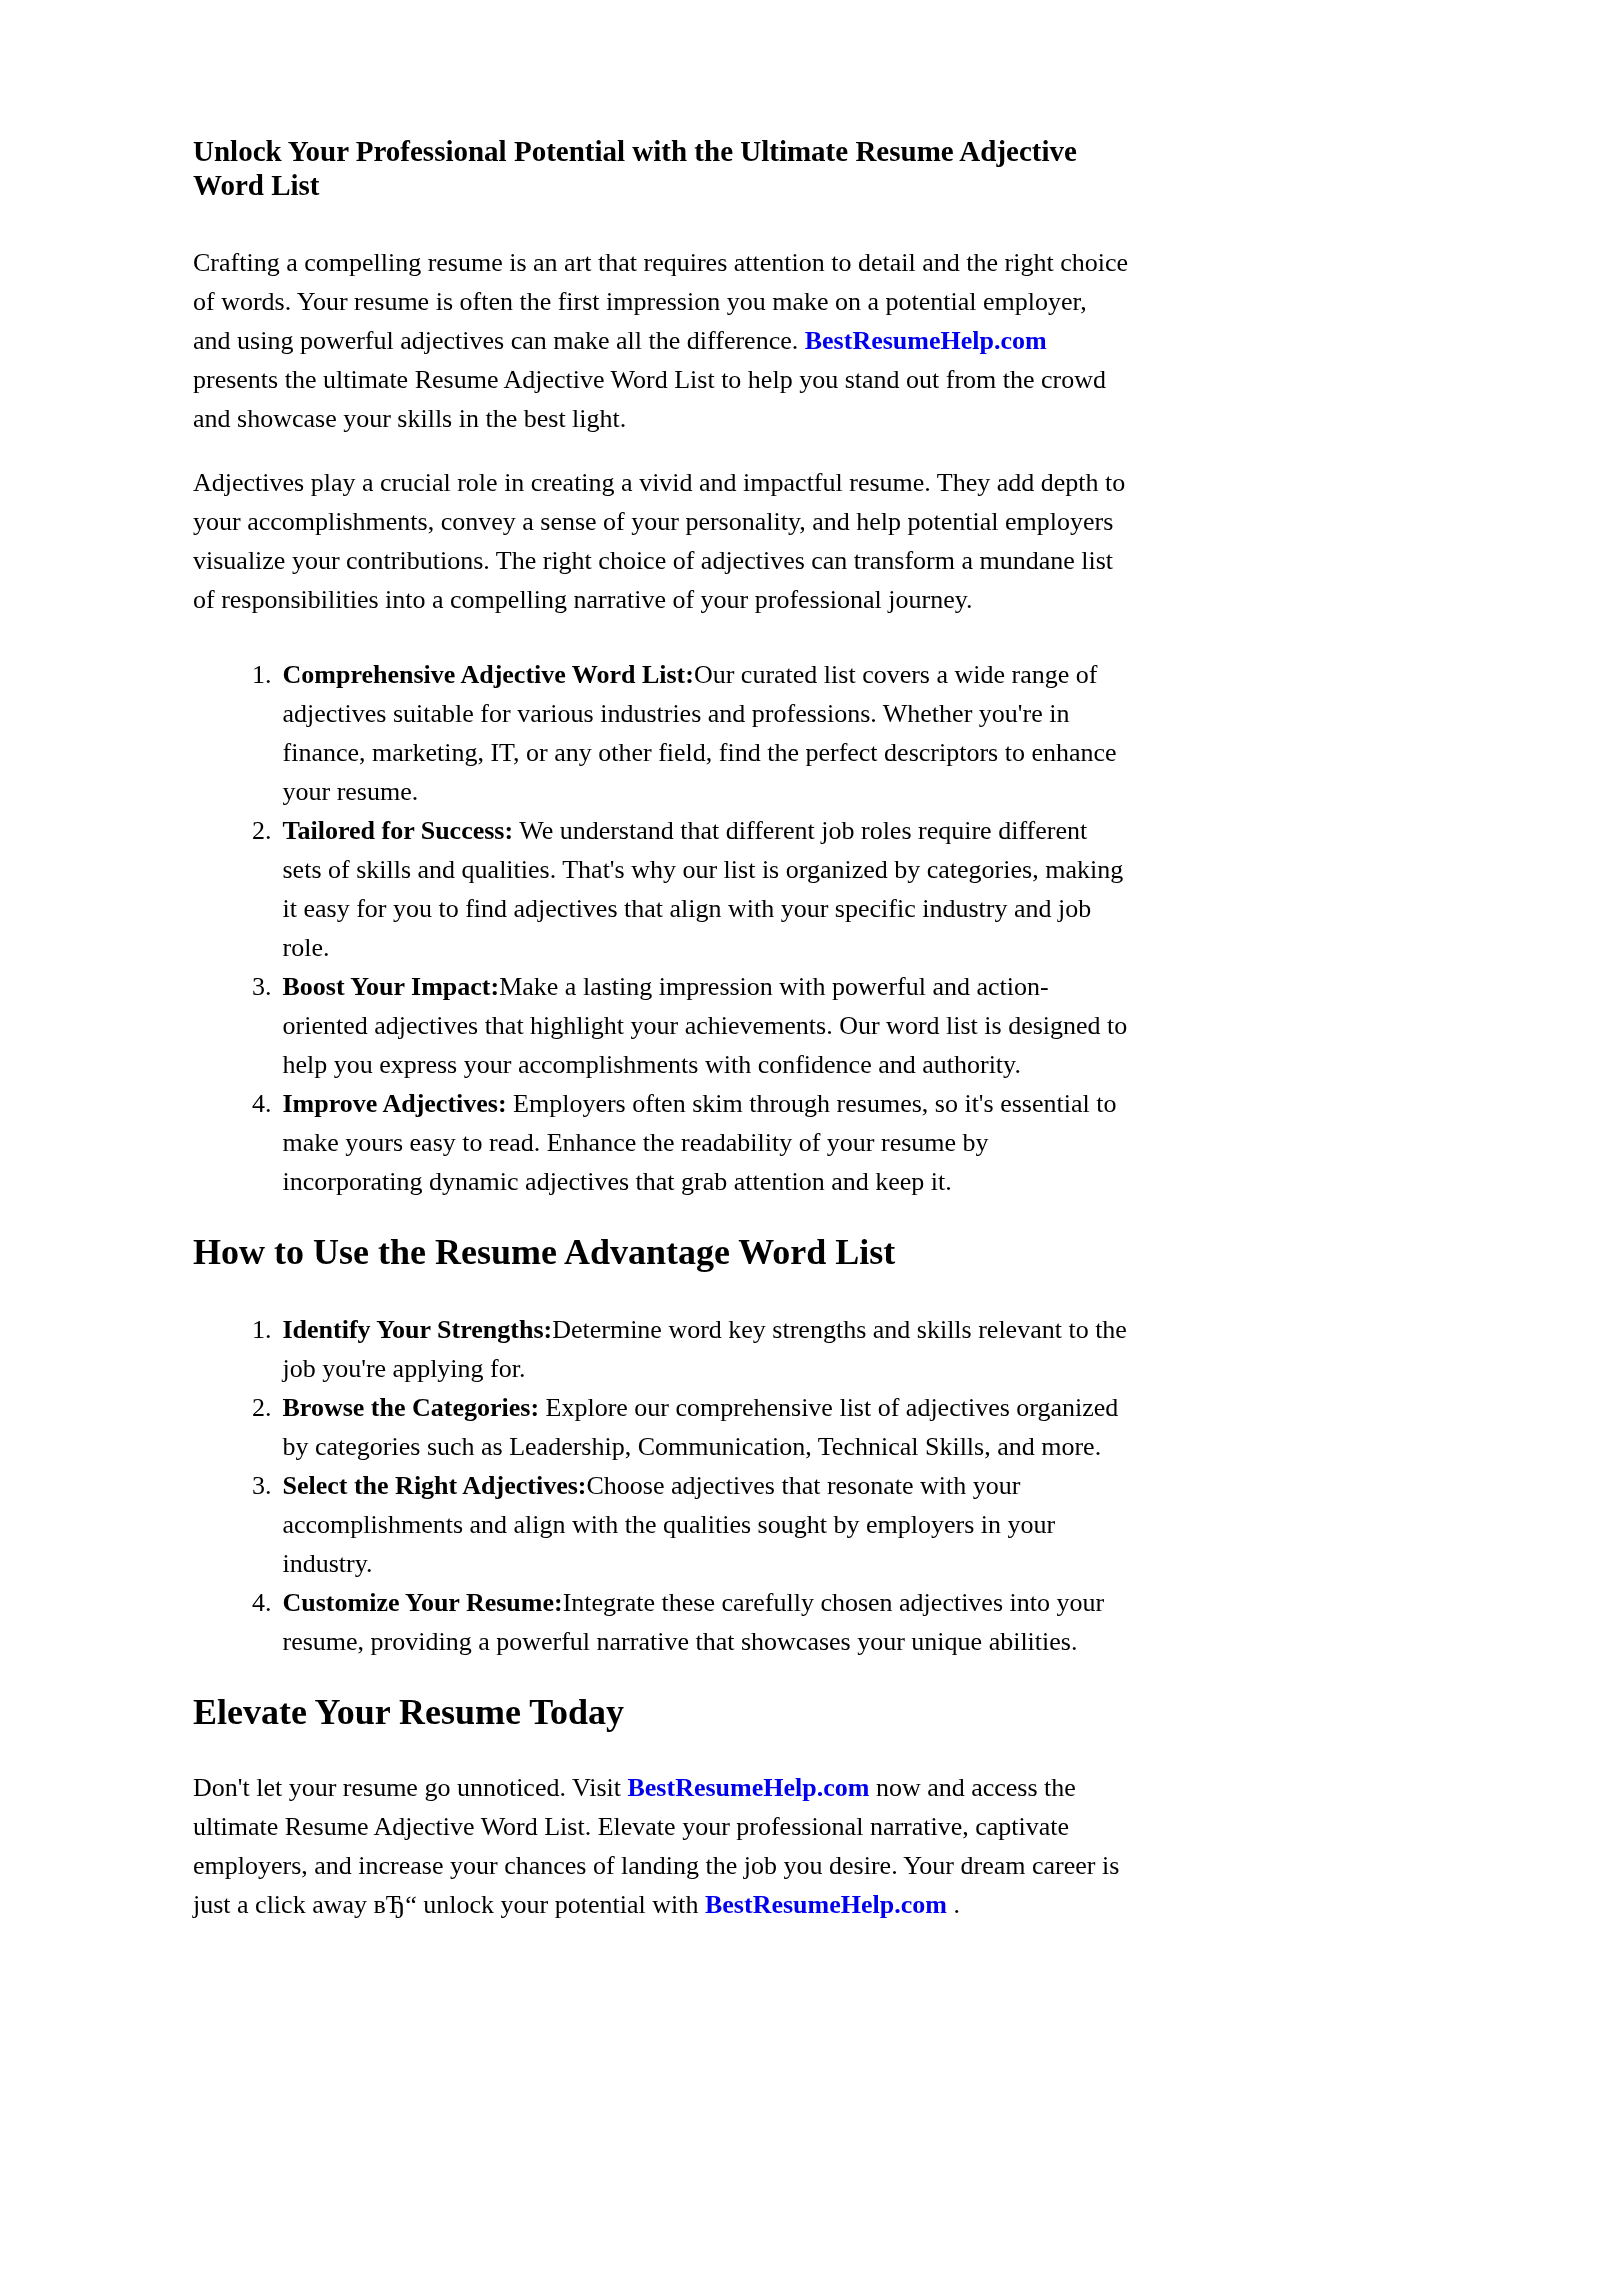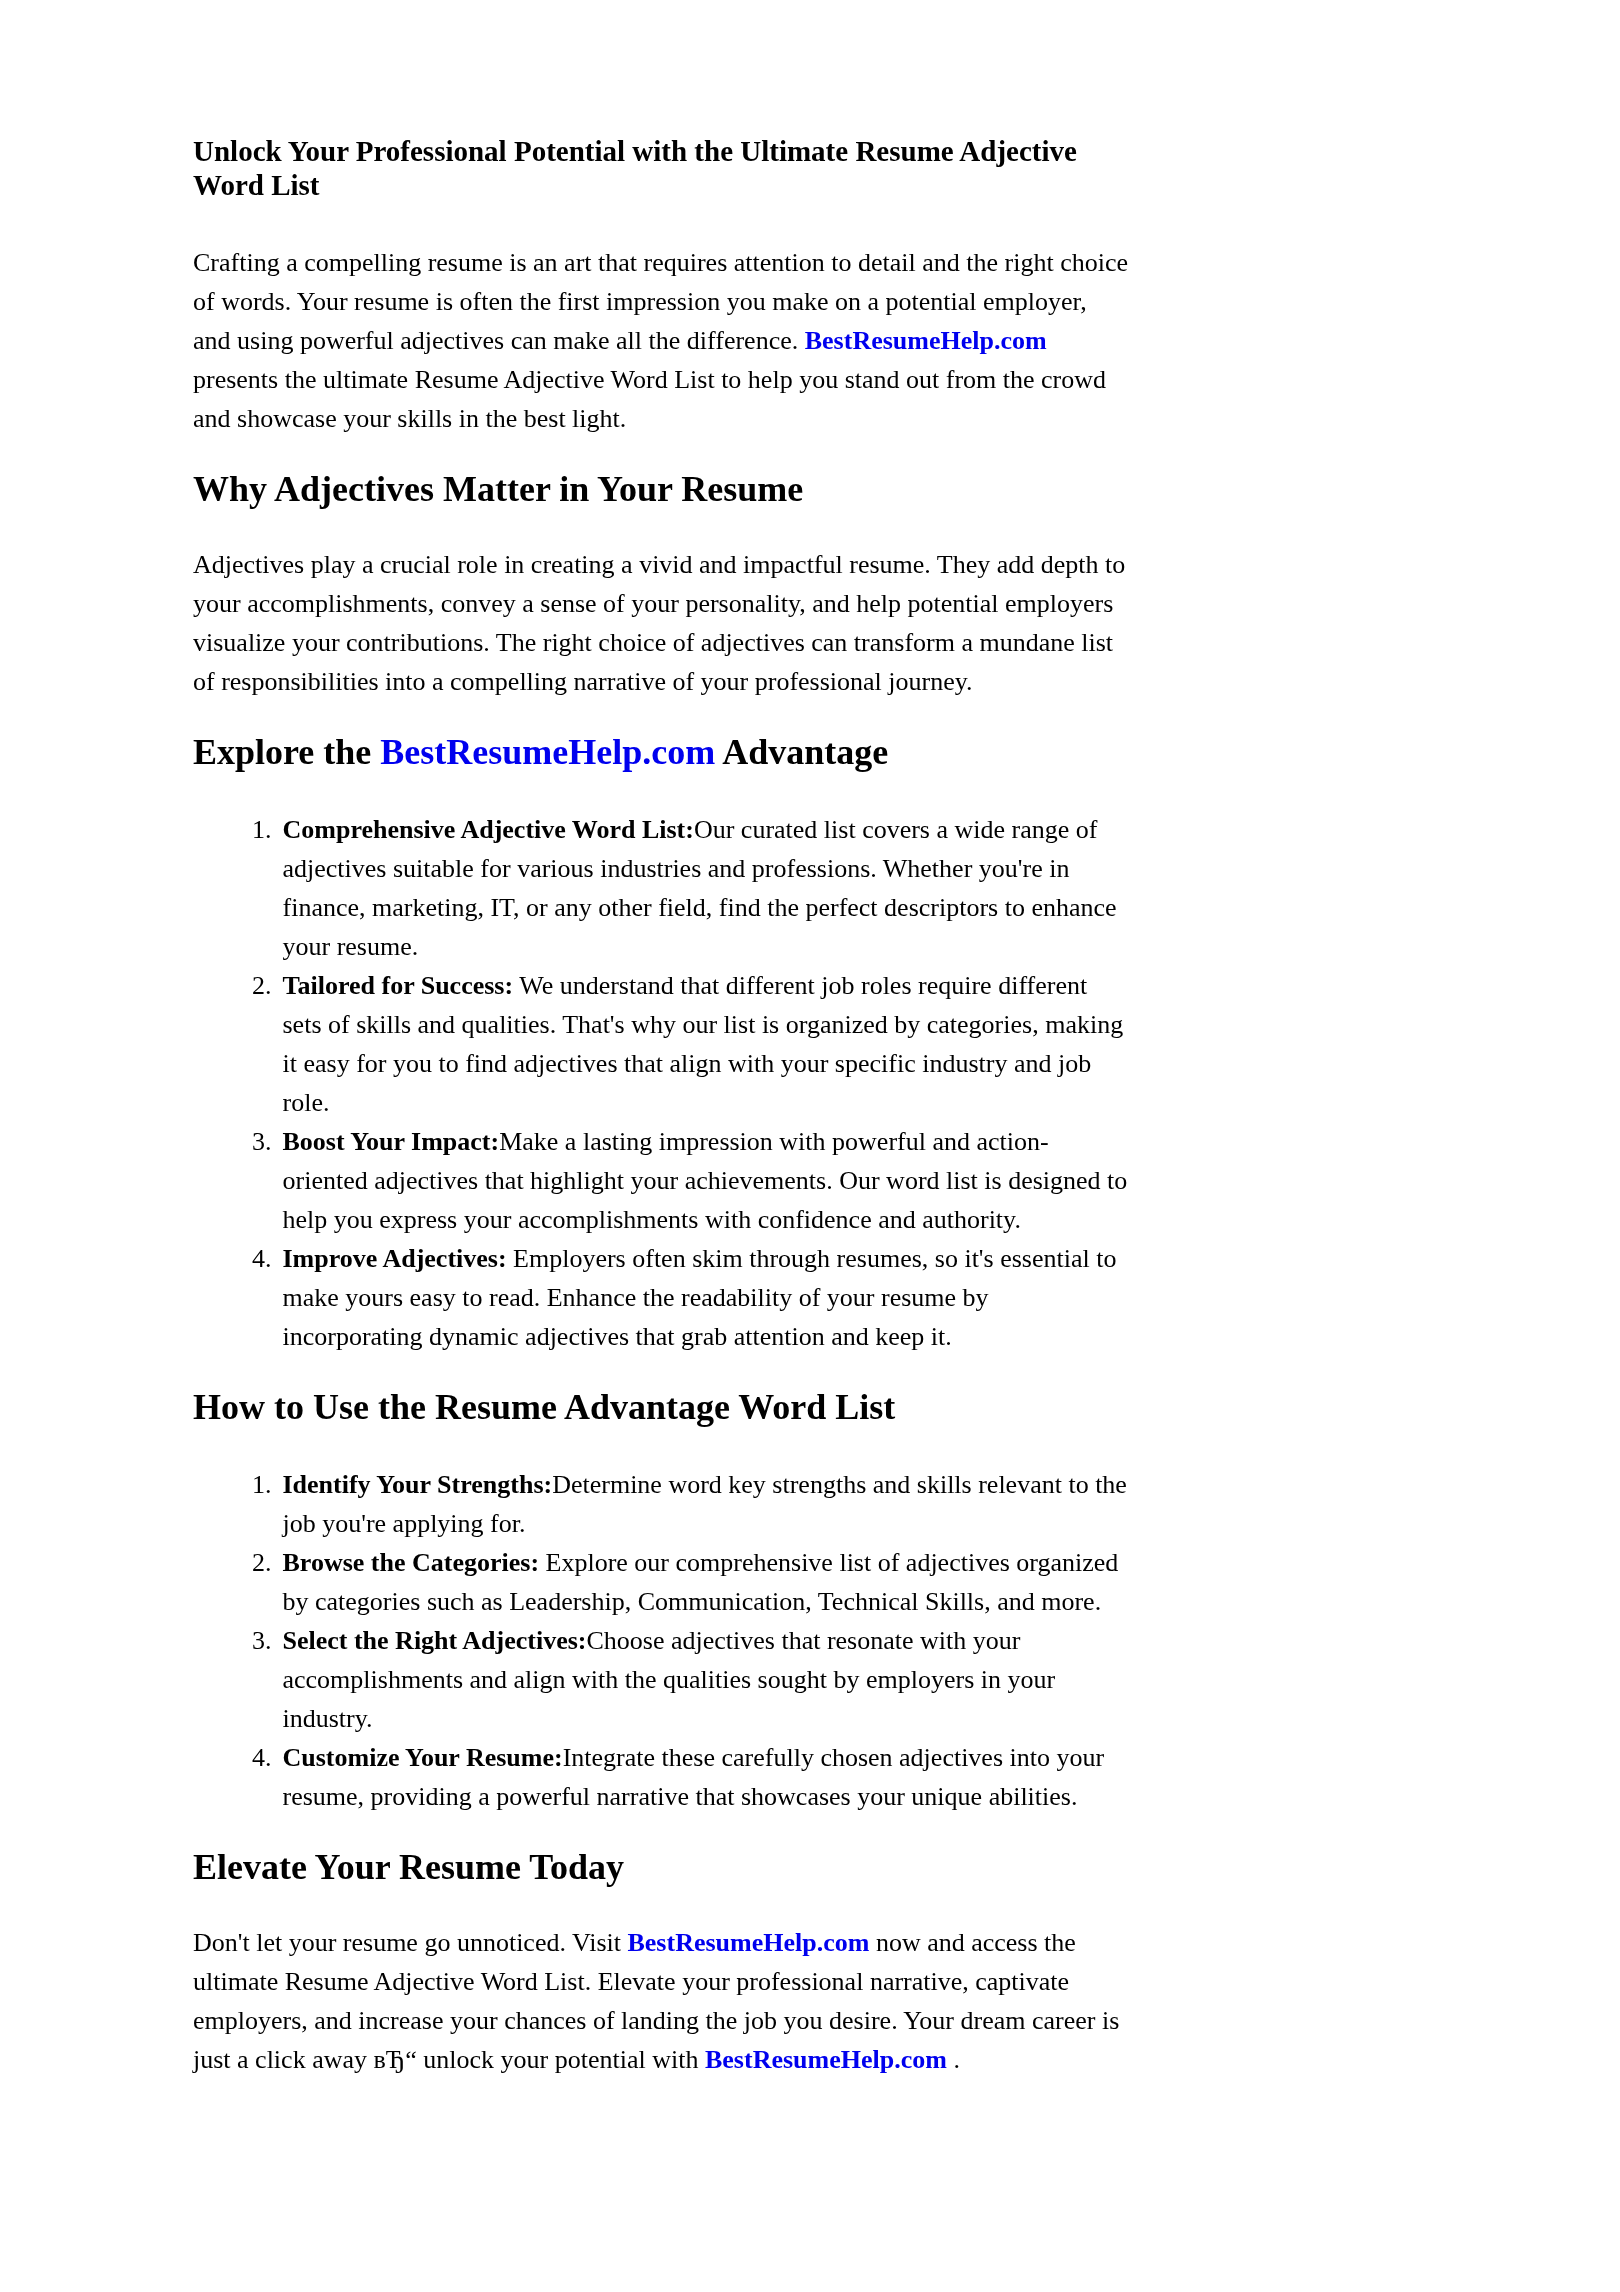--- a/index.html
+++ b/index.html
@@ -56,25 +56,23 @@
 </style>
 </head>
 <body>
 
 <div class="page">
 
   <div class="doc-title">Unlock Your Professional Potential with the Ultimate Resume Adjective Word List</div>
 
   <p><span>Crafting a compelling resume is an art that requires attention to detail and the right choice of words. Your resume is often the first impression you make on a potential employer, and using powerful adjectives can make all the difference. </span><span class="seg-link">BestResumeHelp.com</span><span> presents the ultimate Resume Adjective Word List to help you stand out from the crowd and showcase your skills in the best light.</span></p>
 
-  <h2>Why Adjectives Matter in Your Resume</h2>
 
   <p>Adjectives play a crucial role in creating a vivid and impactful resume. They add depth to your accomplishments, convey a sense of your personality, and help potential employers visualize your contributions. The right choice of adjectives can transform a mundane list of responsibilities into a compelling narrative of your professional journey.</p>
 
-  <h2><span>Explore the </span><span class="seg-link">BestResumeHelp.com</span><span> Advantage</span></h2>
 
   <ol>
     <li><span class="seg-bold">Comprehensive Adjective Word List:</span><span>Our curated list covers a wide range of adjectives suitable for various industries and professions. Whether you're in finance, marketing, IT, or any other field, find the perfect descriptors to enhance your resume.</span></li>
     <li><span class="seg-bold">Tailored for Success:</span><span> We understand that different job roles require different sets of skills and qualities. That's why our list is organized by categories, making it easy for you to find adjectives that align with your specific industry and job role.</span></li>
     <li><span class="seg-bold">Boost Your Impact:</span><span>Make a lasting impression with powerful and action-oriented adjectives that highlight your achievements. Our word list is designed to help you express your accomplishments with confidence and authority.</span></li>
     <li><span class="seg-bold">Improve Adjectives:</span><span> Employers often skim through resumes, so it's essential to make yours easy to read. Enhance the readability of your resume by incorporating dynamic adjectives that grab attention and keep it.</span></li>
   </ol>
 
   <h2>How to Use the Resume Advantage Word List</h2>
 

